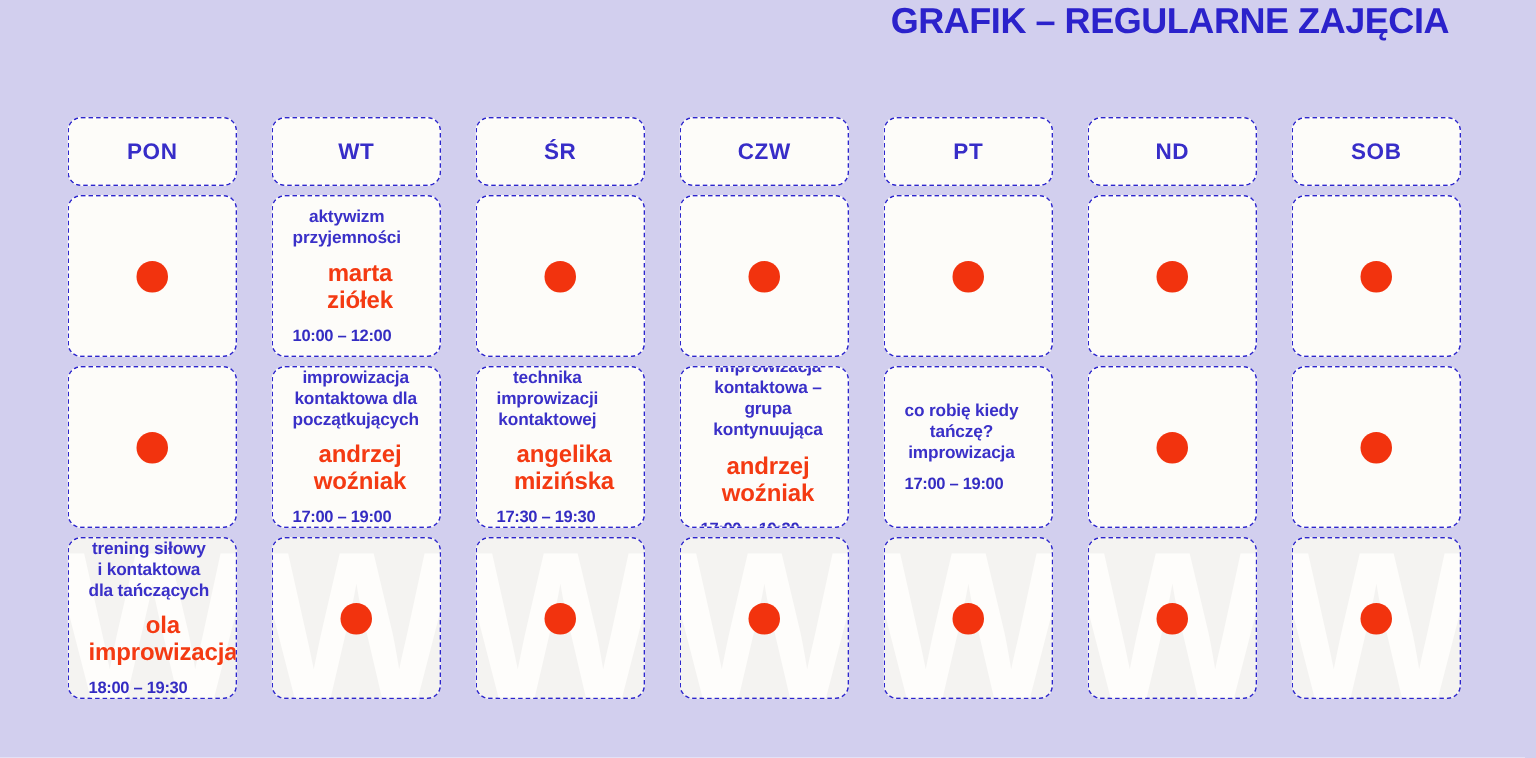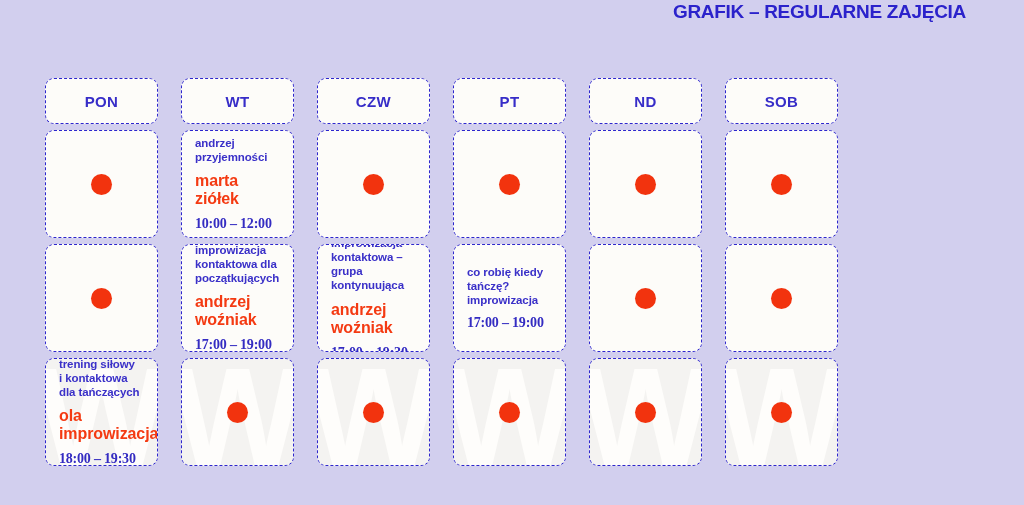--- a/index.html
+++ b/index.html
@@ -9,32 +9,33 @@
   .canvas {
     position: relative;
     width: 1024px; height: 505px;
     background: #d2cfee;
     overflow: hidden;
   }
 
   .title {
     position: absolute;
     top: 1px; right: 58px;
-    font-size: 19px;
+    font-size: 24px;
     font-weight: 800;
     letter-spacing: -0.3px;
     color: #2b22cb;
     white-space: nowrap;
   }
 
   .grid {
     position: absolute;
     left: 45px; top: 78px;
     display: flex;
     gap: 23px;
+    text-align: center;
   }
 
   .col {
     width: 113px;
     display: flex;
     flex-direction: column;
     gap: 6px;
   }
 
   .card {
@@ -104,24 +105,23 @@
   .who {
     color: #f43a12;
     font-weight: bold;
     font-size: 16px;
     letter-spacing: -0.1px;
     margin-top: 8px;
   }
   .time {
     color: #342cc2;
     font-weight: bold;
-    font-size: 14px;
+    font-size: 11px;
     letter-spacing: -0.2px;
     margin-top: 8px;
-    font-family: Liberation Serif, serif;
   }
 </style>
 </head>
 <body>
 
 <div class="canvas">
   <h1 class="title">GRAFIK – REGULARNE ZAJĘCIA</h1>
   <div class="grid" id="grid">
       <div class="col">
         <div class="card header">
@@ -140,39 +140,58 @@
 dla tańczących</div>
           <div class="who">ola improwizacja</div>
           <div class="time">18:00 – 19:30</div>
         </div>
       </div>
       <div class="col">
         <div class="card header">
           <span class="day-label">WT</span>
         </div>
         <div class="card cell has-class">
-          <div class="cls">andrzej
+          <div class="cls">aktywizm
 przyjemności</div>
           <div class="who">marta ziółek</div>
           <div class="time">10:00 – 12:00</div>
         </div>
         <div class="card cell has-class">
           <div class="cls">improwizacja
 kontaktowa dla
 początkujących</div>
           <div class="who">andrzej woźniak</div>
           <div class="time">17:00 – 19:00</div>
         </div>
         <div class="card cell row3">
           <span class="wm">W</span>
           <span class="dot"></span>
         </div>
       </div>
       <div class="col">
         <div class="card header">
+          <span class="day-label">ŚR</span>
+        </div>
+        <div class="card cell">
+          <span class="dot"></span>
+        </div>
+        <div class="card cell has-class">
+          <div class="cls">technika
+improwizacji
+kontaktowej</div>
+          <div class="who">angelika mizińska</div>
+          <div class="time">17:30 – 19:30</div>
+        </div>
+        <div class="card cell row3">
+          <span class="wm">W</span>
+          <span class="dot"></span>
+        </div>
+      </div>
+      <div class="col">
+        <div class="card header">
           <span class="day-label">CZW</span>
         </div>
         <div class="card cell">
           <span class="dot"></span>
         </div>
         <div class="card cell has-class">
           <div class="cls">improwizacja
 kontaktowa – grupa
 kontynuująca</div>
           <div class="who">andrzej woźniak</div>

